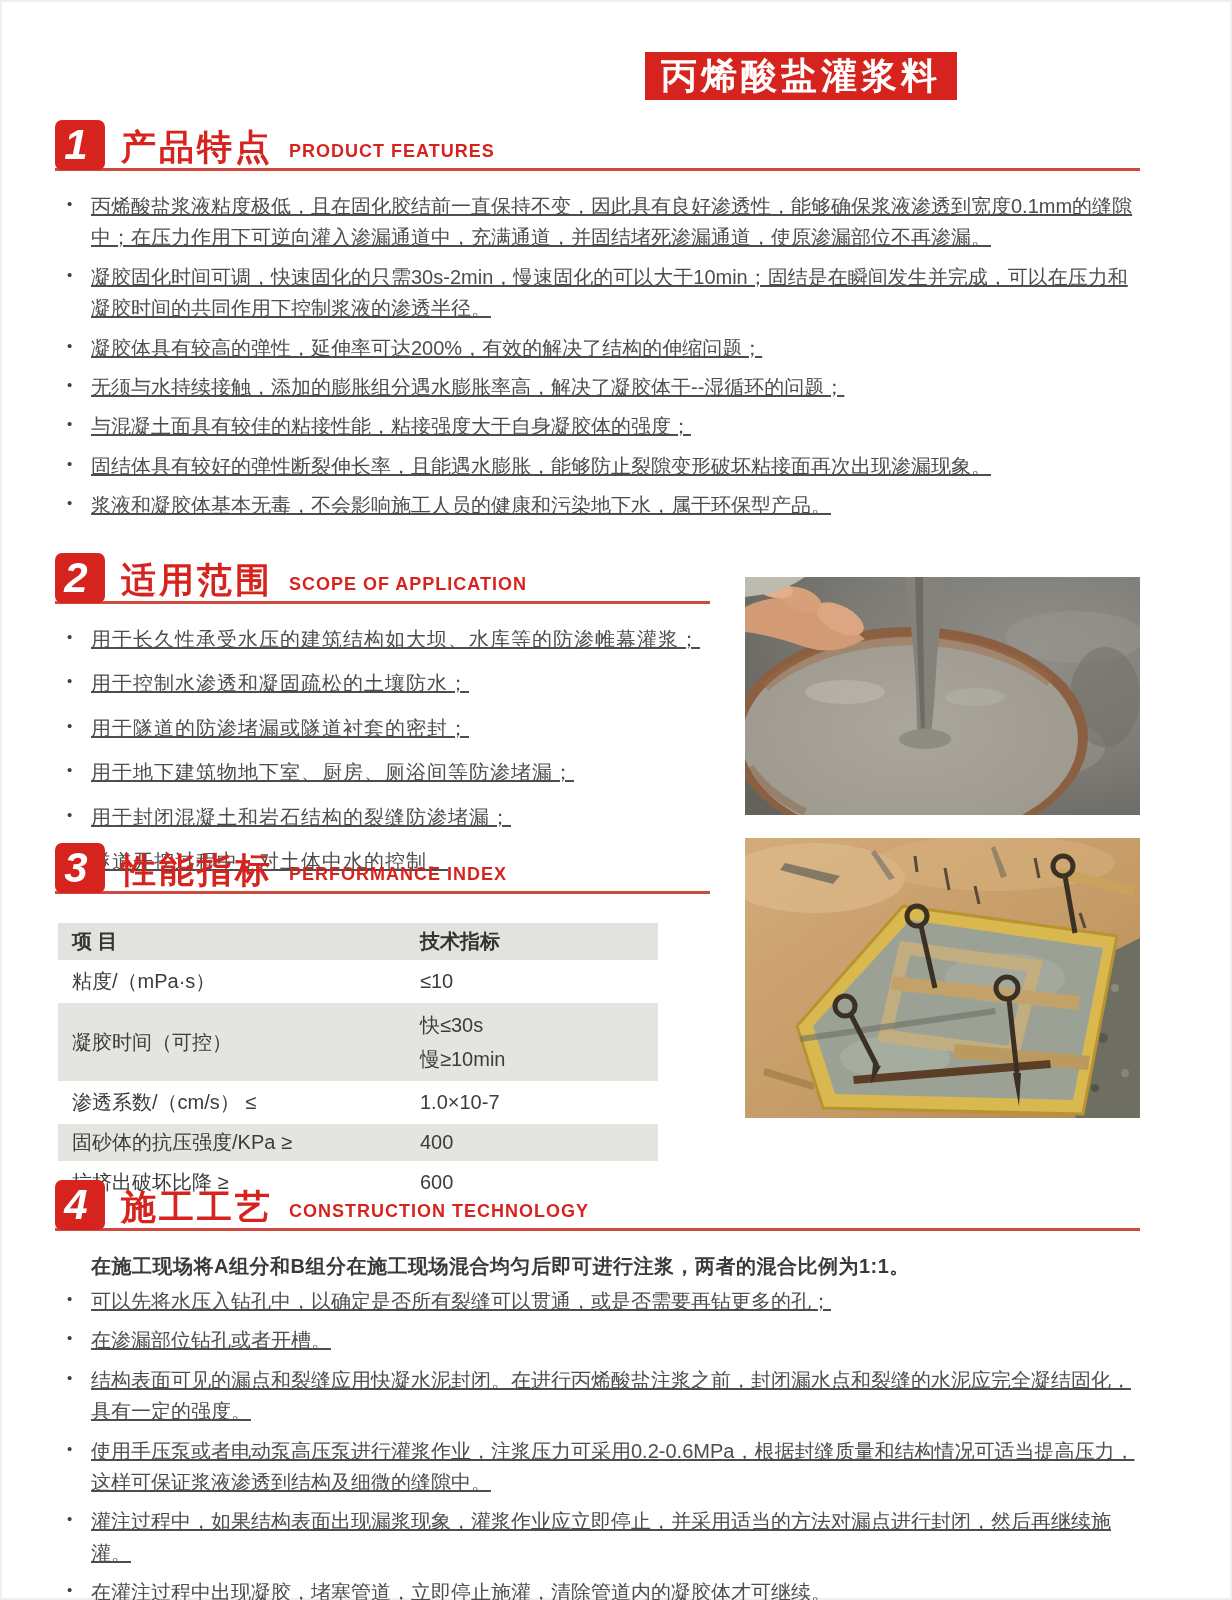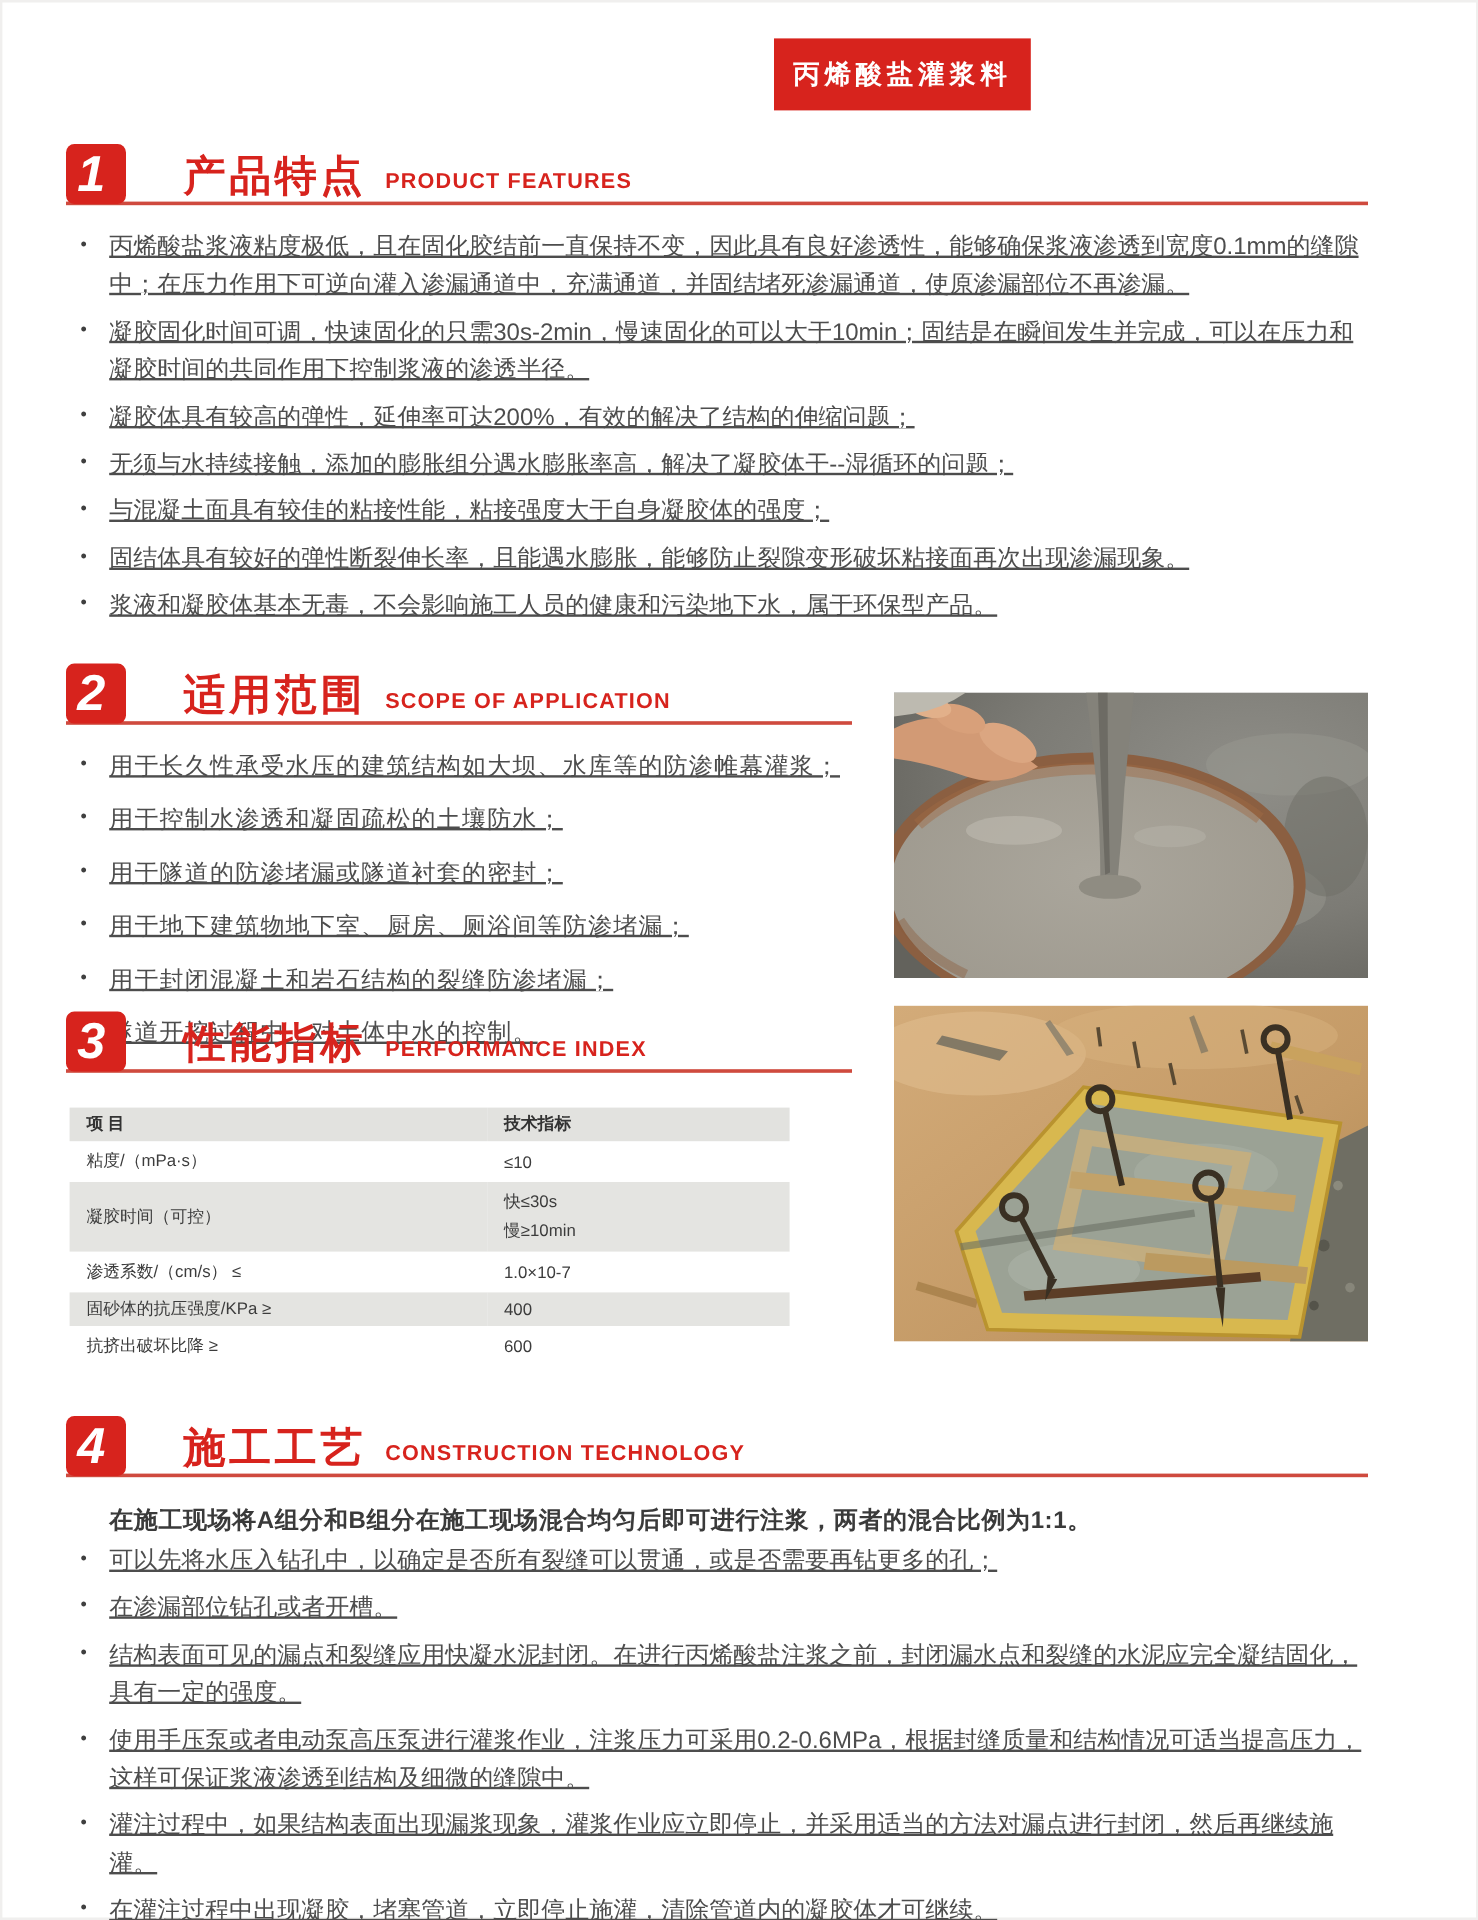--- a/index.html
+++ b/index.html
@@ -5,41 +5,41 @@
   * { margin:0; padding:0; box-sizing:border-box; }
   html,body { background:#ffffff; }
   body { font-family:"Liberation Sans","DejaVu Sans",sans-serif; }
   .page {
     position:relative; width:1232px; height:1600px; background:#ffffff;
     overflow:hidden; box-shadow: inset 0 0 0 2px #f0efee;
   }
 
   
   .banner {
-    position:absolute; left:645px; top:32px; height:60px;
+    position:absolute; left:645px; top:52px; height:48px;
     background:#d7231d; color:#ffffff;
-    font-size:22px; font-weight:bold; letter-spacing:4px;
+    font-size:36px; font-weight:bold; letter-spacing:4px;
     display:flex; align-items:center; padding:0 16px;
   }
 
   
   .section { position:absolute; }
   .sec-header {
     display:flex; align-items:flex-end; gap:16px;
     border-bottom:3px solid #cf4a3e; padding-bottom:0;
   }
   .sec-num {
     width:50px; height:50px; background:#d7231d; border-radius:7px;
     color:#ffffff; font-size:42px; font-weight:bold; font-style:italic;
     display:flex; align-items:center; justify-content:center;
     padding-right:8px; margin-bottom:-2px; flex:0 0 auto;
   }
   .sec-title {
     color:#d7231d; font-size:35px; font-weight:bold; letter-spacing:3px;
-    line-height:1; padding-bottom:4px;margin-left:32px;
+    line-height:1; padding-bottom:4px;
   }
   .sec-sub {
     color:#d7231d; font-size:18px; font-weight:bold; letter-spacing:1px;
     padding-bottom:6px;
   }
 
   
   ul.bullets { list-style:none; margin-top:20px; }
   ul.bullets li {
     position:relative; padding-left:36px; color:#4d4d4d;
@@ -47,21 +47,21 @@
   }
   ul.bullets li::before {
     content:"•"; position:absolute; left:12px; top:1px;
     color:#3f3f3f; font-size:15px;
   }
   .sec2 ul.bullets li { margin-bottom:13px; letter-spacing:1px; }
 
   
   table.perf {
     margin:26px 0 0 3px; width:600px; border-collapse:separate;
-    border-spacing:0 3px; font-size:14px; color:#3c3c3c;
+    border-spacing:0 3px; font-size:20px; color:#3c3c3c;
   }
   table.perf th, table.perf td {
     text-align:left; padding:5px 14px; vertical-align:middle;
   }
   table.perf th { font-weight:bold; color:#333333; }
   table.perf .c1 { width:58%; }
   table.perf .c2 { width:42%; }
   tr.shaded { background:#e4e4e1;border-radius:26px; }
   tr.hdr { background:#e2e2df; }
   td .vline { display:block; line-height:1.7; }

